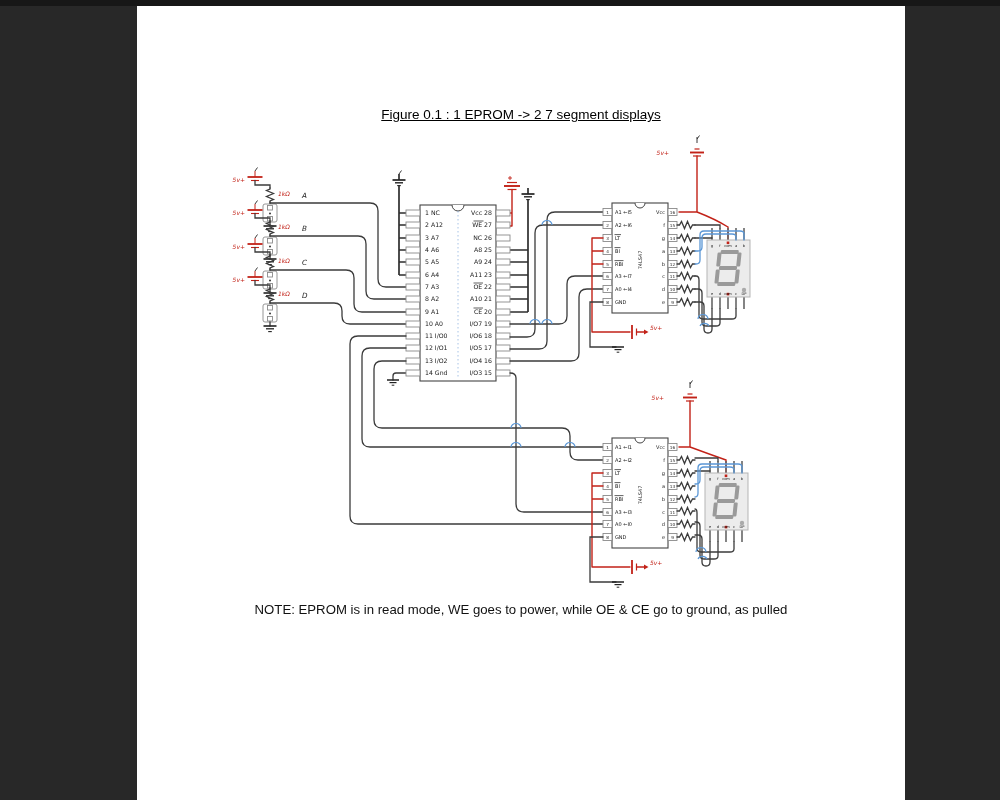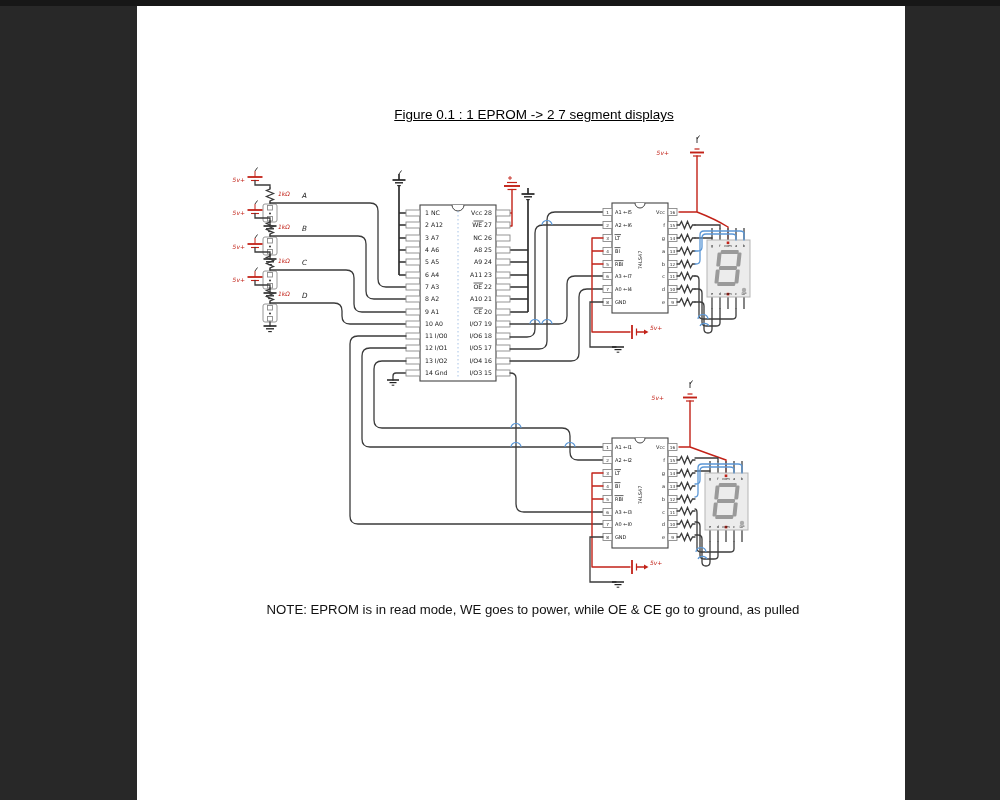--- a/index.html
+++ b/index.html
@@ -1,22 +1,22 @@
 <!DOCTYPE html>
 <html><head>
 <meta charset="utf-8">
 <style>
   html,body{margin:0;padding:0;background:#282828;width:1000px;height:800px;overflow:hidden;
             font-family:"Liberation Sans",sans-serif;}
   #topbar{position:absolute;left:0;top:0;width:1000px;height:6px;background:#171717;}
   #page{position:absolute;left:137px;top:6px;width:768px;height:794px;background:#ffffff;}
-  #title{position:absolute;left:13px;top:101px;width:768px;text-align:center;
+  #title{position:absolute;left:0;top:101px;width:768px;text-align:center;
          font-size:13.5px;color:#000;}
   #title span{text-decoration:underline;}
-  #note{position:absolute;left:12px;top:595px;width:768px;text-align:center;
+  #note{position:absolute;left:0;top:595px;width:768px;text-align:center;
         font-size:13.2px;color:#111;line-height:18px;}
   svg{position:absolute;left:0;top:0;}
   svg text{font-family:"DejaVu Sans",sans-serif;fill:#1a1a1a;}
   .hw{font-size:6px;}
   .pinlbl{font-size:5px;}
   .pnum{font-size:4.2px;fill:#333;}
   .dlbl{font-size:3.6px;fill:#333;}
   .red{fill:#c22218;}
   .wire{stroke:#3b3b3b;stroke-width:1.3;fill:none;stroke-linecap:round;}
   .thick{stroke:#2e2e2e;stroke-width:1.7;fill:none;}

